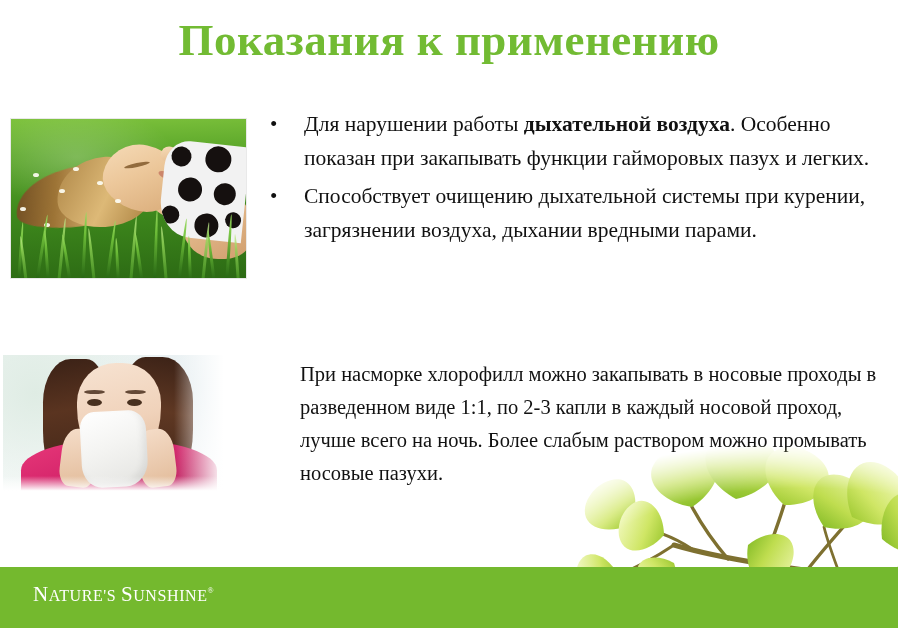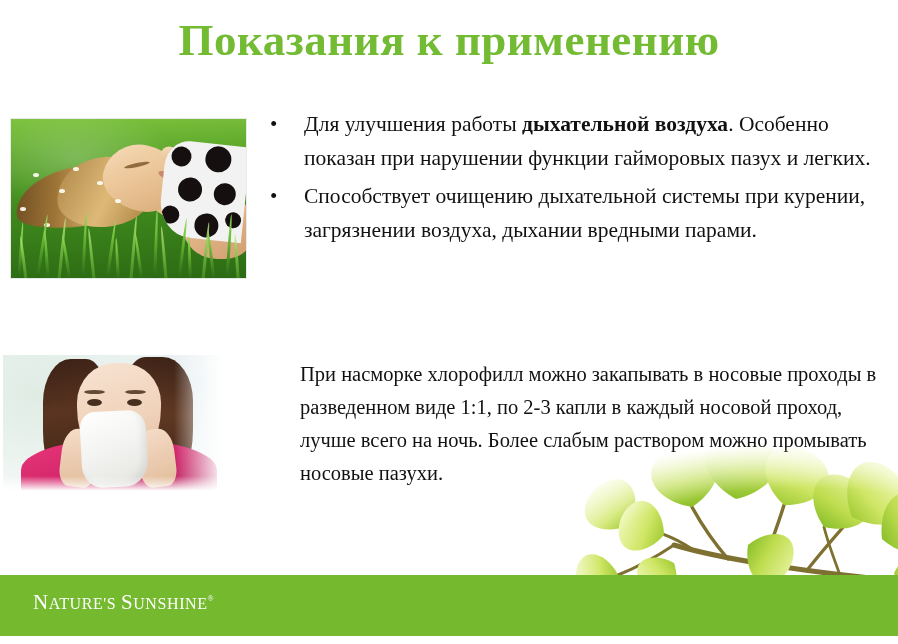--- a/index.html
+++ b/index.html
@@ -332,21 +332,21 @@
     width: 420px;
     height: 150px;
     pointer-events: none;
   }
   .ginkgo svg { display: block; width: 100%; height: 100%; }
 
   
   .footer-bar {
     position: absolute;
     left: 0;
-    bottom: 8px;
+    bottom: 16px;
     width: 898px;
     height: 61px;
     background: #74b92e;
   }
   .brand {
     position: absolute;
     left: 33px;
     top: 15px;
     color: #ffffff;
     font-family: "Liberation Serif", "DejaVu Serif", serif;
@@ -434,21 +434,21 @@
     <div class="hand r"></div>
     <div class="tissue"></div>
     <div class="fadeR"></div>
     <div class="fadeB"></div>
   </div>
 
   <div class="bullets">
 
     <div class="bullet-row">
       <div class="bullet-dot">•</div>
-      <div class="bullet-text"><span>Для улучшения работы </span><b>дыхательной воздуха</b><span>. Особенно показан при нарушении функции гайморовых пазух и легких.</span></div>
+      <div class="bullet-text"><span>Для нарушении работы </span><b>дыхательной воздуха</b><span>. Особенно показан при закапывать функции гайморовых пазух и легких.</span></div>
     </div>
 
     <div class="bullet-row">
       <div class="bullet-dot">•</div>
       <div class="bullet-text">Способствует очищению дыхательной системы при курении, загрязнении воздуха, дыхании вредными парами.</div>
     </div>
 
   </div>
 
   <div class="note">При насморке хлорофилл можно закапывать в носовые проходы в разведенном виде 1:1, по 2-3 капли в каждый носовой проход, лучше всего на ночь. Более слабым раствором можно промывать носовые пазухи.</div>

